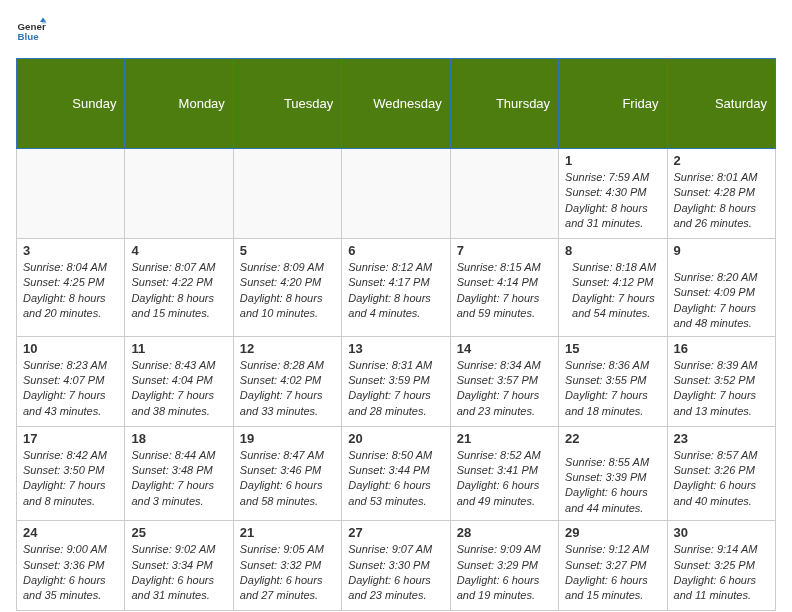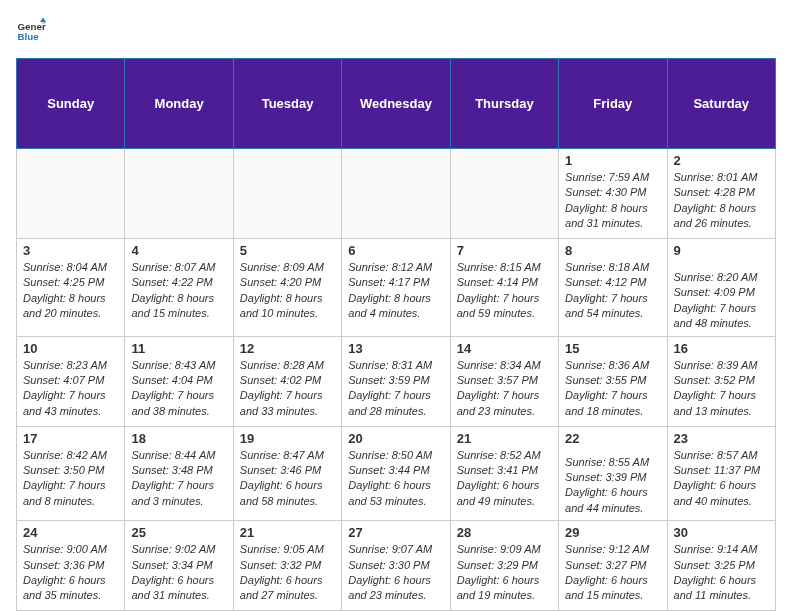--- a/index.html
+++ b/index.html
@@ -26,26 +26,26 @@
       height: 30px;
     }
     .title-block { text-align: right; }
     .month-title { font-size: 36px; color: #333; font-weight: normal; }
     .location { font-size: 16px; color: #555; }
     table {
       width: 100%;
       border-collapse: collapse;
     }
     th {
-      background-color: #4c1d95;
+      background-color: #4d7c0f;
       color: white;
       font-size: 13px;
-      font-weight: bold;
+      font-weight: normal;
       padding: 6px 8px;
-      text-align: center;
+      text-align: right;
       border: 1px solid #2e75b6;
     }
     td {
       border: 1px solid #ccc;
       vertical-align: top;
       padding: 4px 6px;
       font-size: 11px;
       color: #333;
       width: calc(100% / 7);
       min-height: 80px;
@@ -149,21 +149,21 @@
         </td>
         <td>
           <span class="day-num">7</span>
           <div class="day-info" style="white-space: pre-line;">Sunrise: 8:15 AM
 Sunset: 4:14 PM
 Daylight: 7 hours
 and 59 minutes.</div>
         </td>
         <td>
           <span class="day-num">8</span>
-          <div class="day-info" style="white-space: pre-line;">Sunrise: 8:18 AM
+          <div class="day-info" style="white-space: pre-line; margin-left: 7px;">Sunrise: 8:18 AM
 Sunset: 4:12 PM
 Daylight: 7 hours
 and 54 minutes.</div>
         </td>
         <td>
           <span class="day-num">9</span>
           <div class="day-info" style="white-space: pre-line; margin-top: 12px;">Sunrise: 8:20 AM
 Sunset: 4:09 PM
 Daylight: 7 hours
 and 48 minutes.</div>
@@ -259,21 +259,21 @@
         <td>
           <span class="day-num">22</span>
           <div class="day-info" style="white-space: pre-line; margin-top: 9px;">Sunrise: 8:55 AM
 Sunset: 3:39 PM
 Daylight: 6 hours
 and 44 minutes.</div>
         </td>
         <td>
           <span class="day-num">23</span>
           <div class="day-info" style="white-space: pre-line;">Sunrise: 8:57 AM
-Sunset: 11:37 PM
+Sunset: 3:26 PM
 Daylight: 6 hours
 and 40 minutes.</div>
         </td>
       </tr>
       <tr>
         <td>
           <span class="day-num">24</span>
           <div class="day-info" style="white-space: pre-line;">Sunrise: 9:00 AM
 Sunset: 3:36 PM
 Daylight: 6 hours

